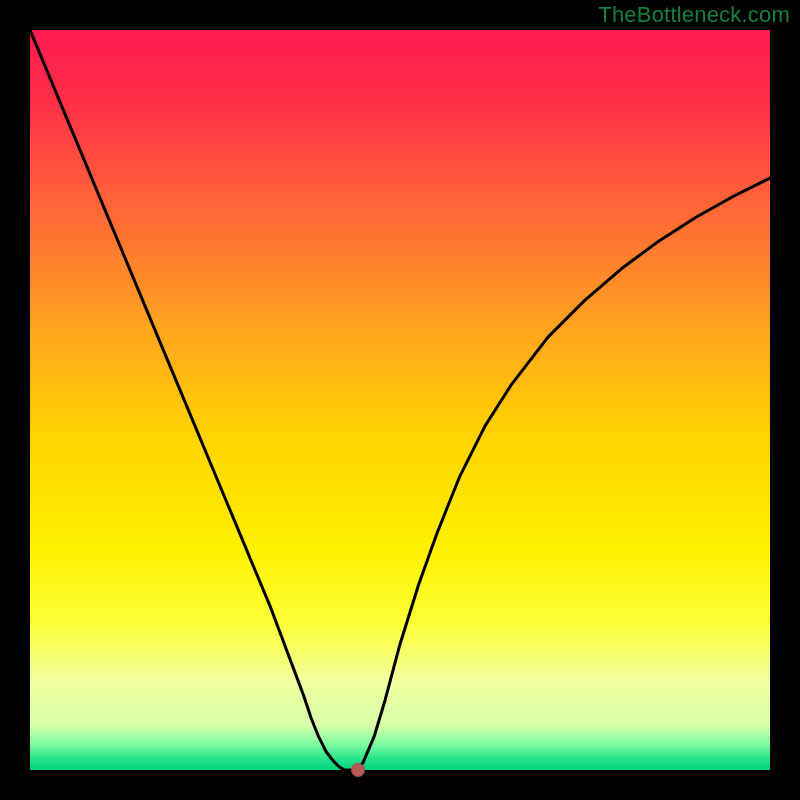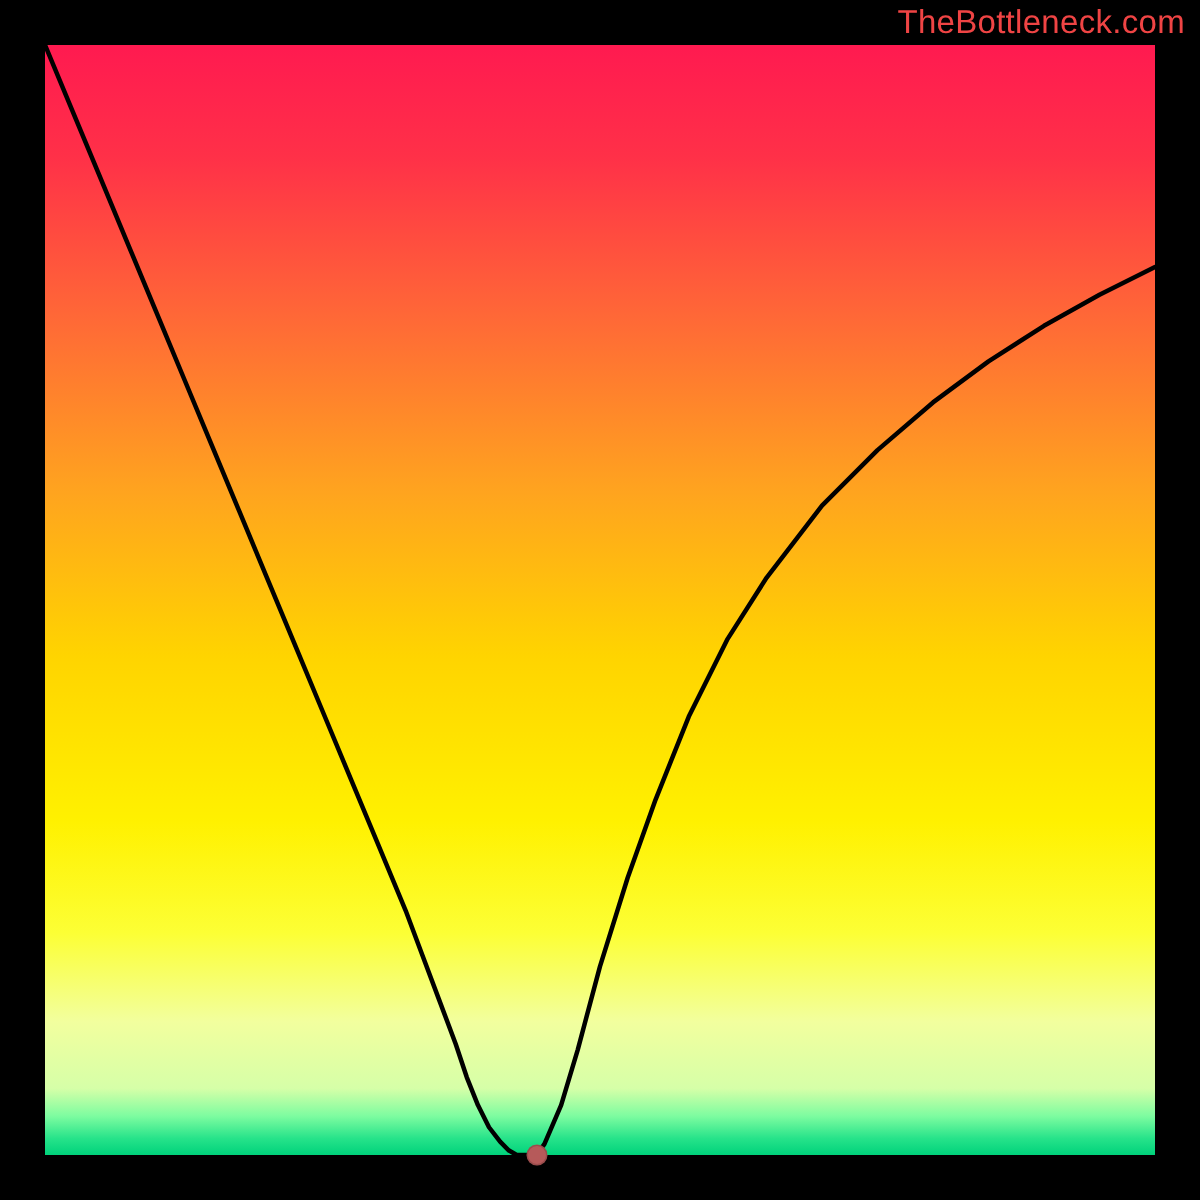--- a/index.html
+++ b/index.html
@@ -1,17 +1,17 @@
 <!DOCTYPE html>
 <html><head>
 <meta charset="utf-8">
 <style>
   html,body{margin:0;padding:0;width:800px;height:800px;overflow:hidden;background:#000;font-family:Arial,Helvetica,sans-serif}
   .wrap{position:relative;width:800px;height:800px;background:#000}
-  .watermark{position:absolute;top:2px;right:10px;color:#ef4444;font-size:22px;font-weight:400;letter-spacing:.2px}
+  .watermark{position:absolute;top:2px;right:10px;color:#15803d;font-size:22px;font-weight:400;letter-spacing:.2px}
   .plot{position:absolute;left:30px;top:30px;width:740px;height:740px}
   .plot svg{display:block}
   .marker{position:absolute;width:14px;height:14px;border-radius:50%;background:#b65a5a;box-shadow:0 0 0 1px rgba(0,0,0,.15) inset}
 </style>
 </head>
 <body>
 <div class="wrap">
 
   <div class="watermark">TheBottleneck.com</div>
 

